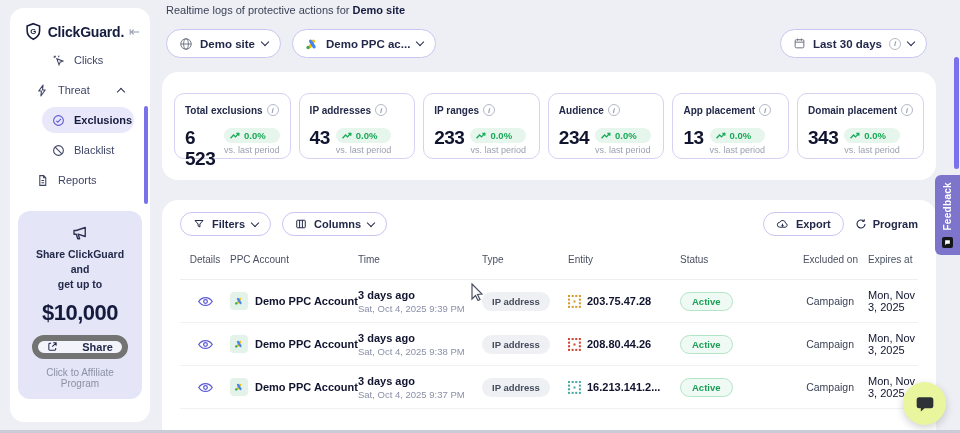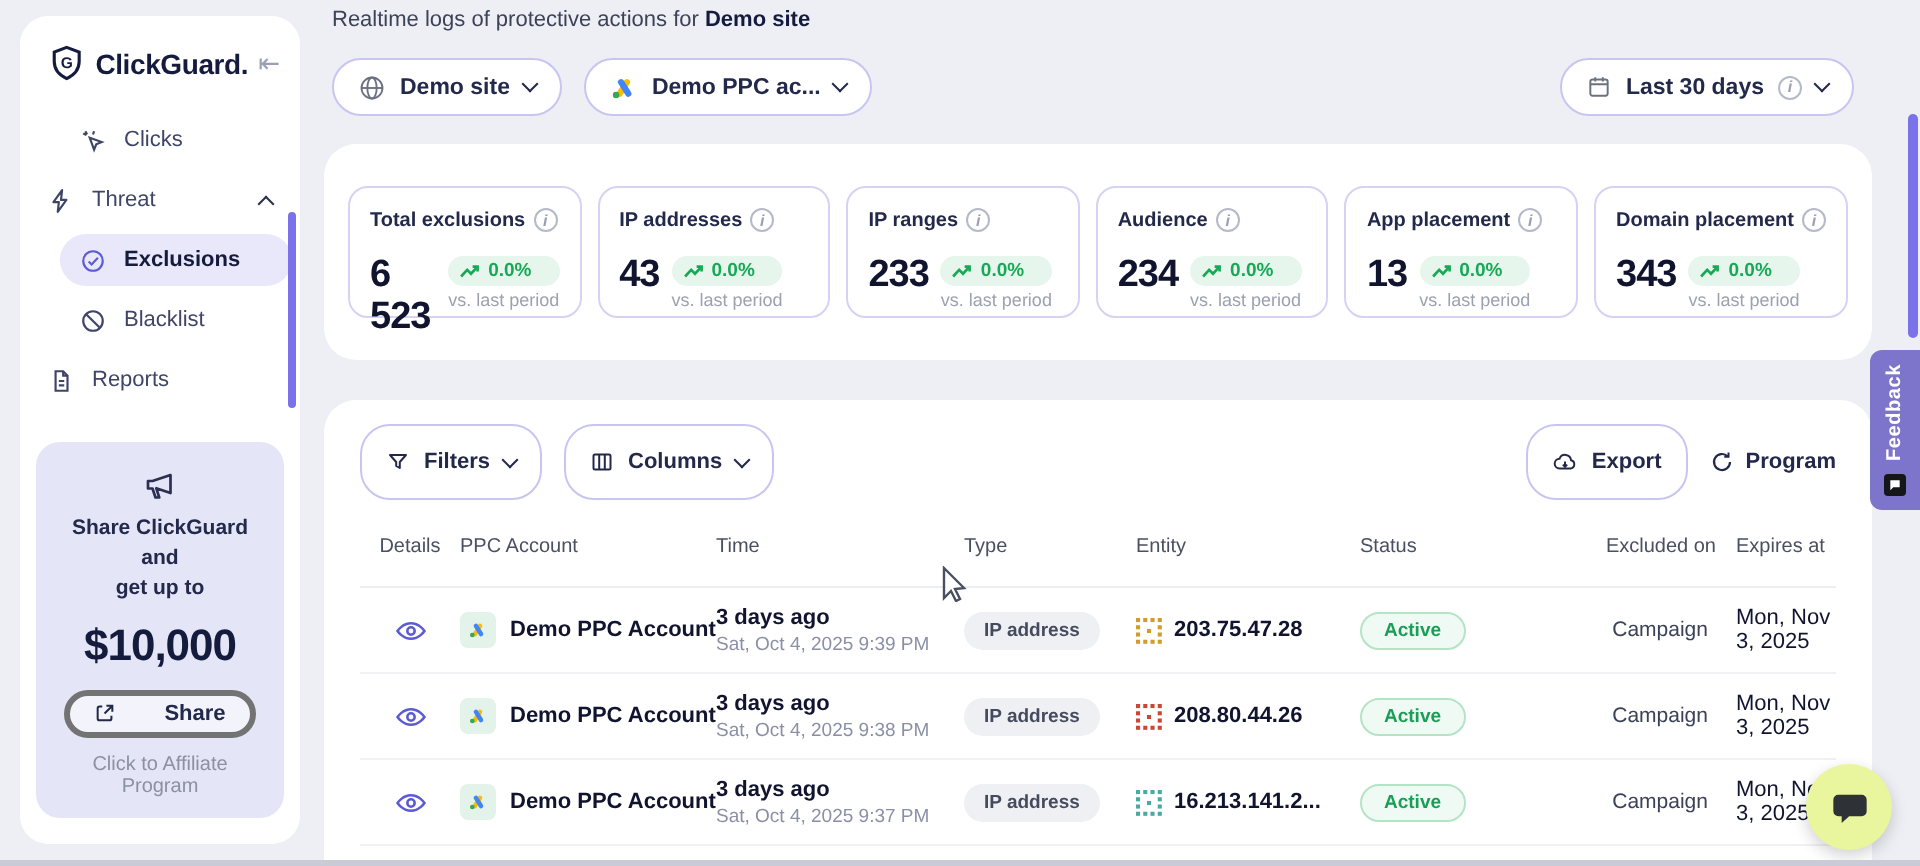--- a/index.html
+++ b/index.html
@@ -12,34 +12,34 @@
   }
   svg { display:block; }
   .chev { width:6px; height:6px; border-right:1.6px solid currentColor; border-bottom:1.6px solid currentColor; transform:rotate(45deg); margin-top:-3px; flex:none; }
   .chev.up { transform:rotate(-135deg); margin-top:3px; }
 
   
   .sidebar { position:absolute; left:10px; top:8px; width:140px; height:414px; background:#fff; border-radius:14px; padding:14px 0 0 0; }
   .logo-row { display:flex; align-items:center; gap:5px; padding:0 10px 0 14px; }
   .logo-text { font-size:14px; font-weight:800; color:var(--navy,#151b3d); letter-spacing:-.2px; flex:1; }
   .collapse { color:#9aa0b4; font-size:13px; cursor:pointer; }
-  .nav { margin-top:16px; display:flex; flex-direction:column; gap:4px; padding:0 4px; }
+  .nav { margin-top:6px; display:flex; flex-direction:column; gap:4px; padding:0 16px; }
   .nav-item { display:flex; align-items:center; gap:9px; height:26px; padding:0 10px; border-radius:14px; font-size:11px; color:#3f4566; cursor:pointer; }
   .nav-item .nicon { color:#3f4566; flex:none; }
   .nav-item.sub { margin-left:16px; }
   .nav-item.active { background:var(--active-bg,#e9e8fb); color:var(--navy,#151b3d); font-weight:600; }
   .nav-item.active .nicon { color:var(--accent,#5d5bd4); }
   .nav-item .grow { flex:1; }
   .side-scrollbar { position:absolute; right:2px; top:98px; width:4px; height:98px; background:var(--scrollbar,#7a72e9); border-radius:2px; }
 
   .promo { margin:18px 8px 0 8px; background:var(--promo-bg,#e4e5f6); border-radius:12px; padding:12px 8px 10px; text-align:center; }
   .promo .mega { color:#2b3050; display:flex; justify-content:center; margin-bottom:6px; }
   .promo-line { font-size:10.5px; font-weight:700; color:#23294a; line-height:1.45; }
   .promo-amount { font-size:22px; font-weight:800; color:var(--navy,#151b3d); margin:7px 0 9px; letter-spacing:-.5px; }
-  .share-btn { display:flex; align-items:center; justify-content:center; gap:24px; height:24px; border:3px solid #737373; border-radius:12px; background:rgba(255,255,255,.55); font-size:11px; font-weight:700; color:#23294a; cursor:pointer; margin:0 6px 8px; }
+  .share-btn { display:flex; align-items:center; justify-content:center; gap:24px; height:24px; border:6px solid #737373; border-radius:12px; background:rgba(255,255,255,.55); font-size:11px; font-weight:700; color:#23294a; cursor:pointer; margin:0 6px 8px; }
   .promo-footer { font-size:10px; color:#8b90a3; }
 
   .settings-row { display:flex; align-items:center; gap:9px; margin:17px 8px 0; padding:0 10px; height:26px; font-size:11.5px; color:#3f4566; cursor:pointer; }
 
   
   .page-title { position:absolute; left:166px; top:4px; font-size:11px; color:#3c4257; }
   .page-title b { color:var(--navy,#151b3d); font-weight:800; }
   .filters-row { position:absolute; left:166px; top:29px; display:flex; gap:11px; }
   .pill { display:flex; align-items:center; gap:7px; height:29px; padding:0 12px; background:#fff; border:1px solid var(--accent-light,#c9c5f1); border-radius:15px; font-size:11.5px; font-weight:700; color:#23294a; cursor:pointer; }
   .pill .picon { color:#6b7180; }
@@ -54,21 +54,21 @@
   .stat-body { display:flex; align-items:flex-start; gap:6px; margin-top:12px; }
   .stat-value { font-size:19px; font-weight:800; color:#10142e; letter-spacing:-.5px; line-height:1.1; }
   .stat-right { display:flex; flex-direction:column; gap:2px; }
   .trend-badge { display:inline-flex; align-items:center; gap:3px; background:var(--green-bg,#e6f6ec); color:var(--green,#18a957); font-size:9.5px; font-weight:800; padding:2px 6px; border-radius:9px; }
   .stat-caption { font-size:9px; color:#9ca1b0; white-space:nowrap; }
 
   
   .table-panel { position:absolute; left:162px; top:200px; width:774px; height:245px; background:#fff; border-radius:16px 16px 0 0; padding:12px 18px 0; overflow:hidden; }
   .toolbar { display:flex; align-items:center; gap:11px; }
   .toolbar .spacer { flex:1; }
-  .pill.small { height:38px; font-size:11px; }
+  .pill.small { height:24px; font-size:11px; }
   .refresh-link { display:flex; align-items:center; gap:6px; font-size:11px; font-weight:700; color:#23294a; cursor:pointer; }
   .grid { display:grid; grid-template-columns:50px 128px 124px 86px 112px 104px 74px 1fr; align-items:center; }
   .thead { margin-top:18px; padding-bottom:14px; border-bottom:1px solid #eceef2; }
   .th { font-size:10px; color:#4a5062; }
   .th.c { text-align:center; }
   .th.r { text-align:right; }
   .trow { height:43px; border-bottom:1px solid #f0f1f5; }
   .cell-details { display:flex; justify-content:center; }
   .eye-btn { color:var(--accent,#4f46e5); cursor:pointer; }
   .acct-cell { display:flex; align-items:center; gap:7px; font-size:11px; font-weight:700; color:#10142e; }

